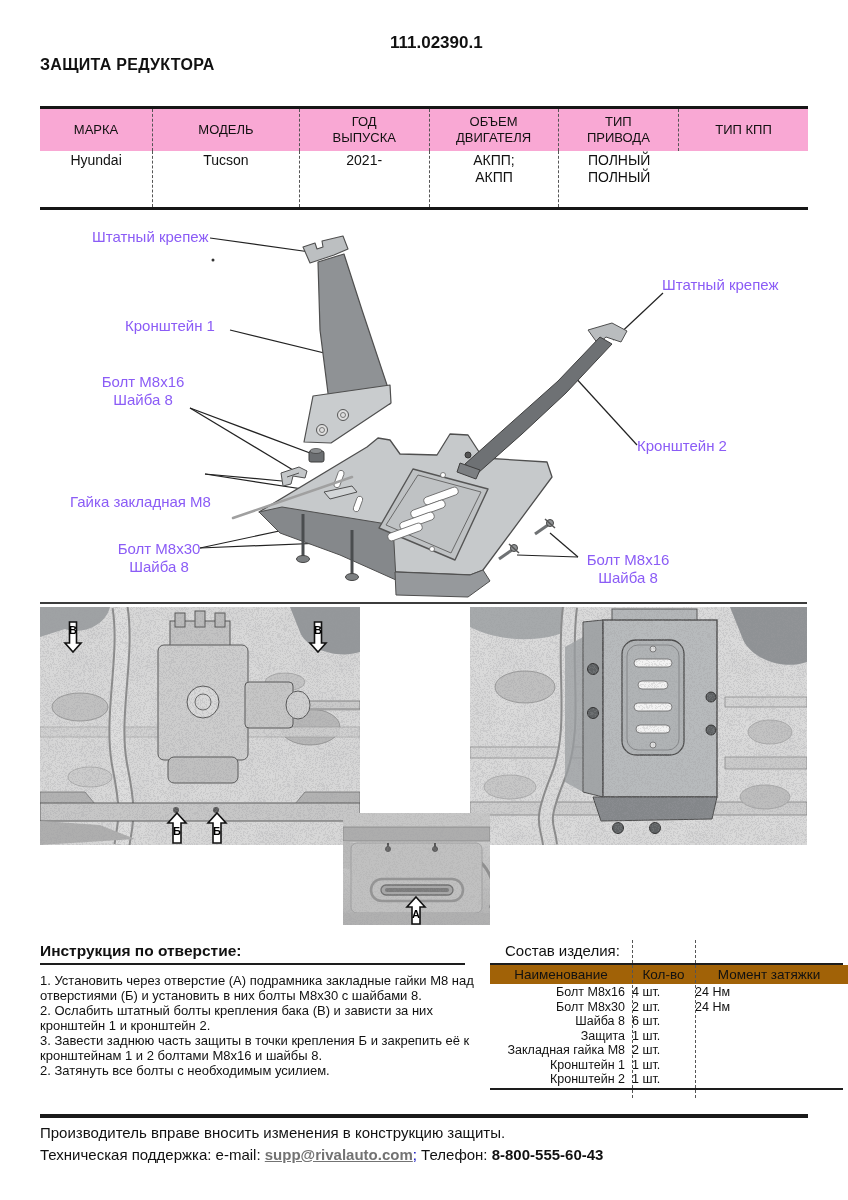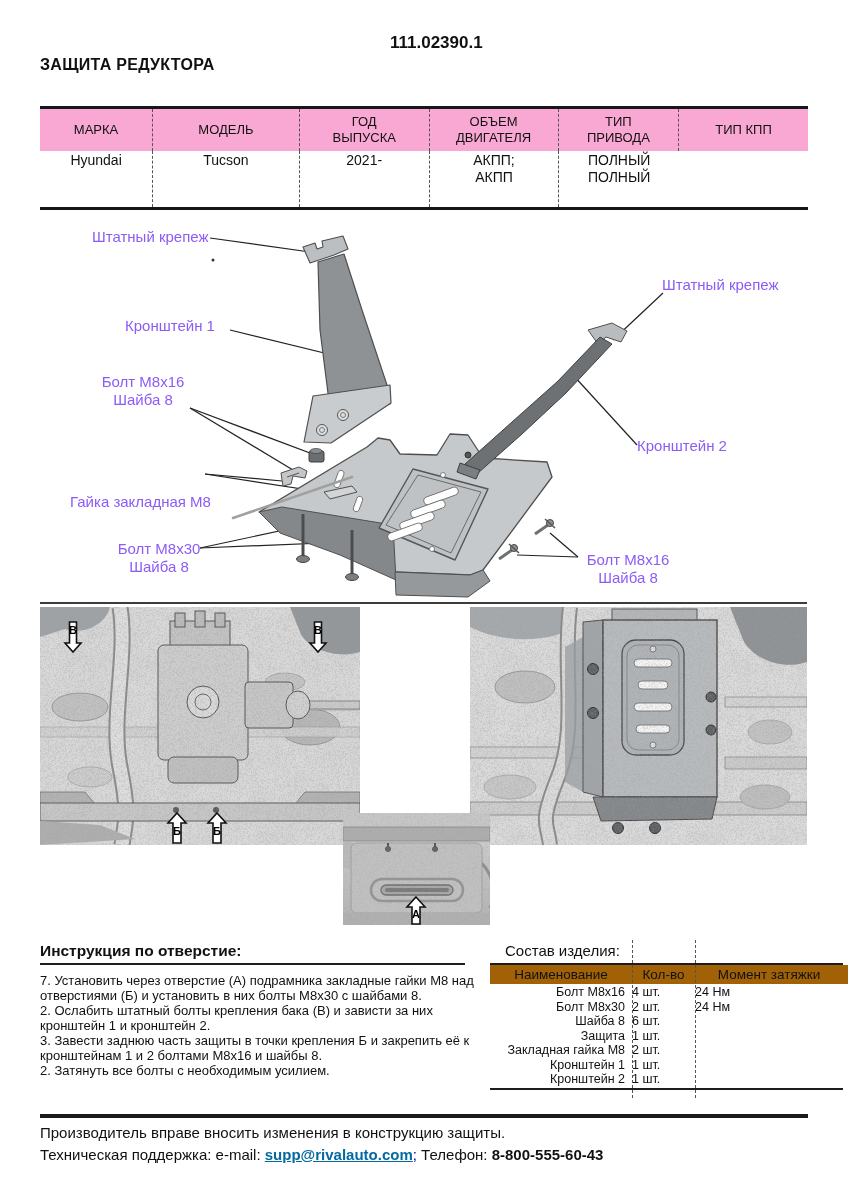--- a/index.html
+++ b/index.html
@@ -65,21 +65,21 @@
   .pqty, .ptorq { text-align:left; }
   .parts-botline { left:490px; top:1088px; width:353px; height:2px; background:#1d1d1d; }
   .dash-v { border-left:1px dashed #555; width:0; }
   .dash-1 { left:632px; top:940px; height:158px; }
   .dash-2 { left:695px; top:940px; height:158px; }
 
   
   .foot-rule { left:40px; top:1114px; width:768px; height:4px; background:#1a1a1a; }
   .foot-note { left:40px; top:1124px; font-size:15px; }
   .foot-supp { left:40px; top:1146px; font-size:15px; }
-  .email-link { color:#0369a1; font-weight:bold; text-decoration:underline; cursor:pointer; }
+  .email-link { color:#737373; font-weight:bold; text-decoration:underline; cursor:pointer; }
   .blue-sep { color:#0000bb; }
   .bold { font-weight:bold; }
 
   svg text.marker { font-family:"Liberation Sans", sans-serif; font-weight:bold; font-size:11px; }
 </style>
 </head>
 <body>
 
 <div class="page">
 
@@ -341,21 +341,21 @@
     <rect width="147" height="112" filter="url(#grain)" opacity="0.35"></rect>
     <g transform="translate(64,84)">
       <path d="M9,0 L18,10 L13,10 L13,27 L5,27 L5,10 L0,10 Z" fill="#fff" stroke="#111" stroke-width="1.6"></path>
       <text class="marker" x="9" y="21" text-anchor="middle">А</text>
     </g>
   </svg>
 
   <div class="abs instr-title">Инструкция по отверстие:</div>
   <div class="abs instr-rule"></div>
   <div class="abs instr-body">
-    <div class="pre">7. Установить через отверстие (А) подрамника закладные гайки М8 над
+    <div class="pre">1. Установить через отверстие (А) подрамника закладные гайки М8 над
 отверстиями (Б) и установить в них болты М8х30 с шайбами 8.</div>
     <div class="pre">2. Ослабить штатный болты крепления бака (В) и зависти за них
 кронштейн 1 и кронштейн 2.</div>
     <div class="pre">3. Завести заднюю часть защиты в точки крепления Б и закрепить её к
 кронштейнам 1 и 2 болтами М8х16 и шайбы 8.</div>
     <div class="pre">2. Затянуть все болты с необходимым усилием.</div>
   </div>
 
   <div class="abs parts-title">Состав изделия:</div>
   <div class="abs parts-topline"></div>

